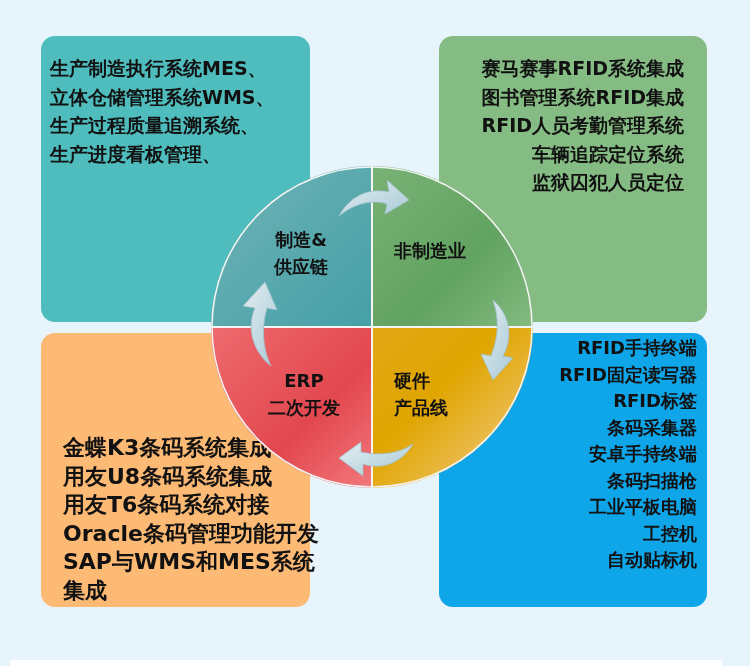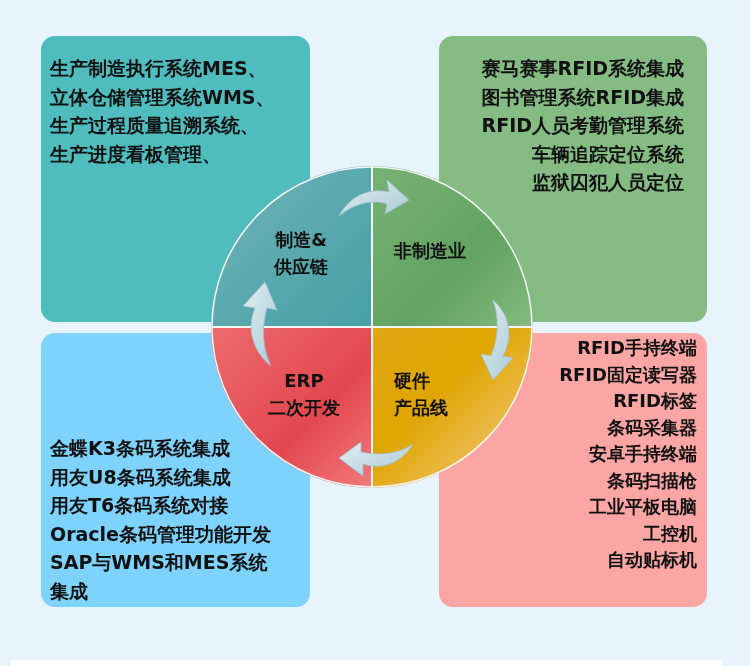--- a/index.html
+++ b/index.html
@@ -7,22 +7,22 @@
       width:750px; height:666px; position:relative; overflow:hidden;
       background:#e8f4fb;
       font-family:"DejaVu Sans","Liberation Sans",sans-serif;
     }
     .box {
       position:absolute; border-radius:14px; box-sizing:border-box;
       font-weight:bold; color:#111; font-size:19px; line-height:28.5px;
     }
     #box-tl { left:41px; top:36px; width:269px; height:286px; background:#4fbcbd; padding:18px 0 0 9px; }
     #box-tr { left:439px; top:36px; width:268px; height:286px; background:#85bc83; padding:18px 23px 0 0; text-align:right; }
-    #box-bl { left:41px; top:333px; width:269px; height:274px; background:#7dd3fc; padding:101px 0 0 9px; font-size:19px; }
-    #box-br { left:439px; top:333px; width:268px; height:274px; background:#fca5a5; padding:2px 10px 0 0; text-align:right; line-height:26.5px; font-size:18px; }
+    #box-bl { left:41px; top:333px; width:269px; height:274px; background:#fdba74; padding:101px 0 0 22px; font-size:22px; }
+    #box-br { left:439px; top:333px; width:268px; height:274px; background:#0ea5e9; padding:2px 10px 0 0; text-align:right; line-height:26.5px; font-size:18px; }
     .box .line { display:block; white-space:nowrap; }
 
     #circle-wrap { position:absolute; left:211px; top:166px; width:322px; height:322px; }
     #circle-wrap svg { position:absolute; left:0; top:0; }
     .q-label {
       position:absolute; font-weight:bold; color:#111; font-size:18px; line-height:27px; white-space:nowrap;
     }
     #q-tl { left:63px; top:60px; text-align:center; }
     #q-tr { left:183px; top:71px; }
     #q-bl { left:57px; top:201px; text-align:center; }

